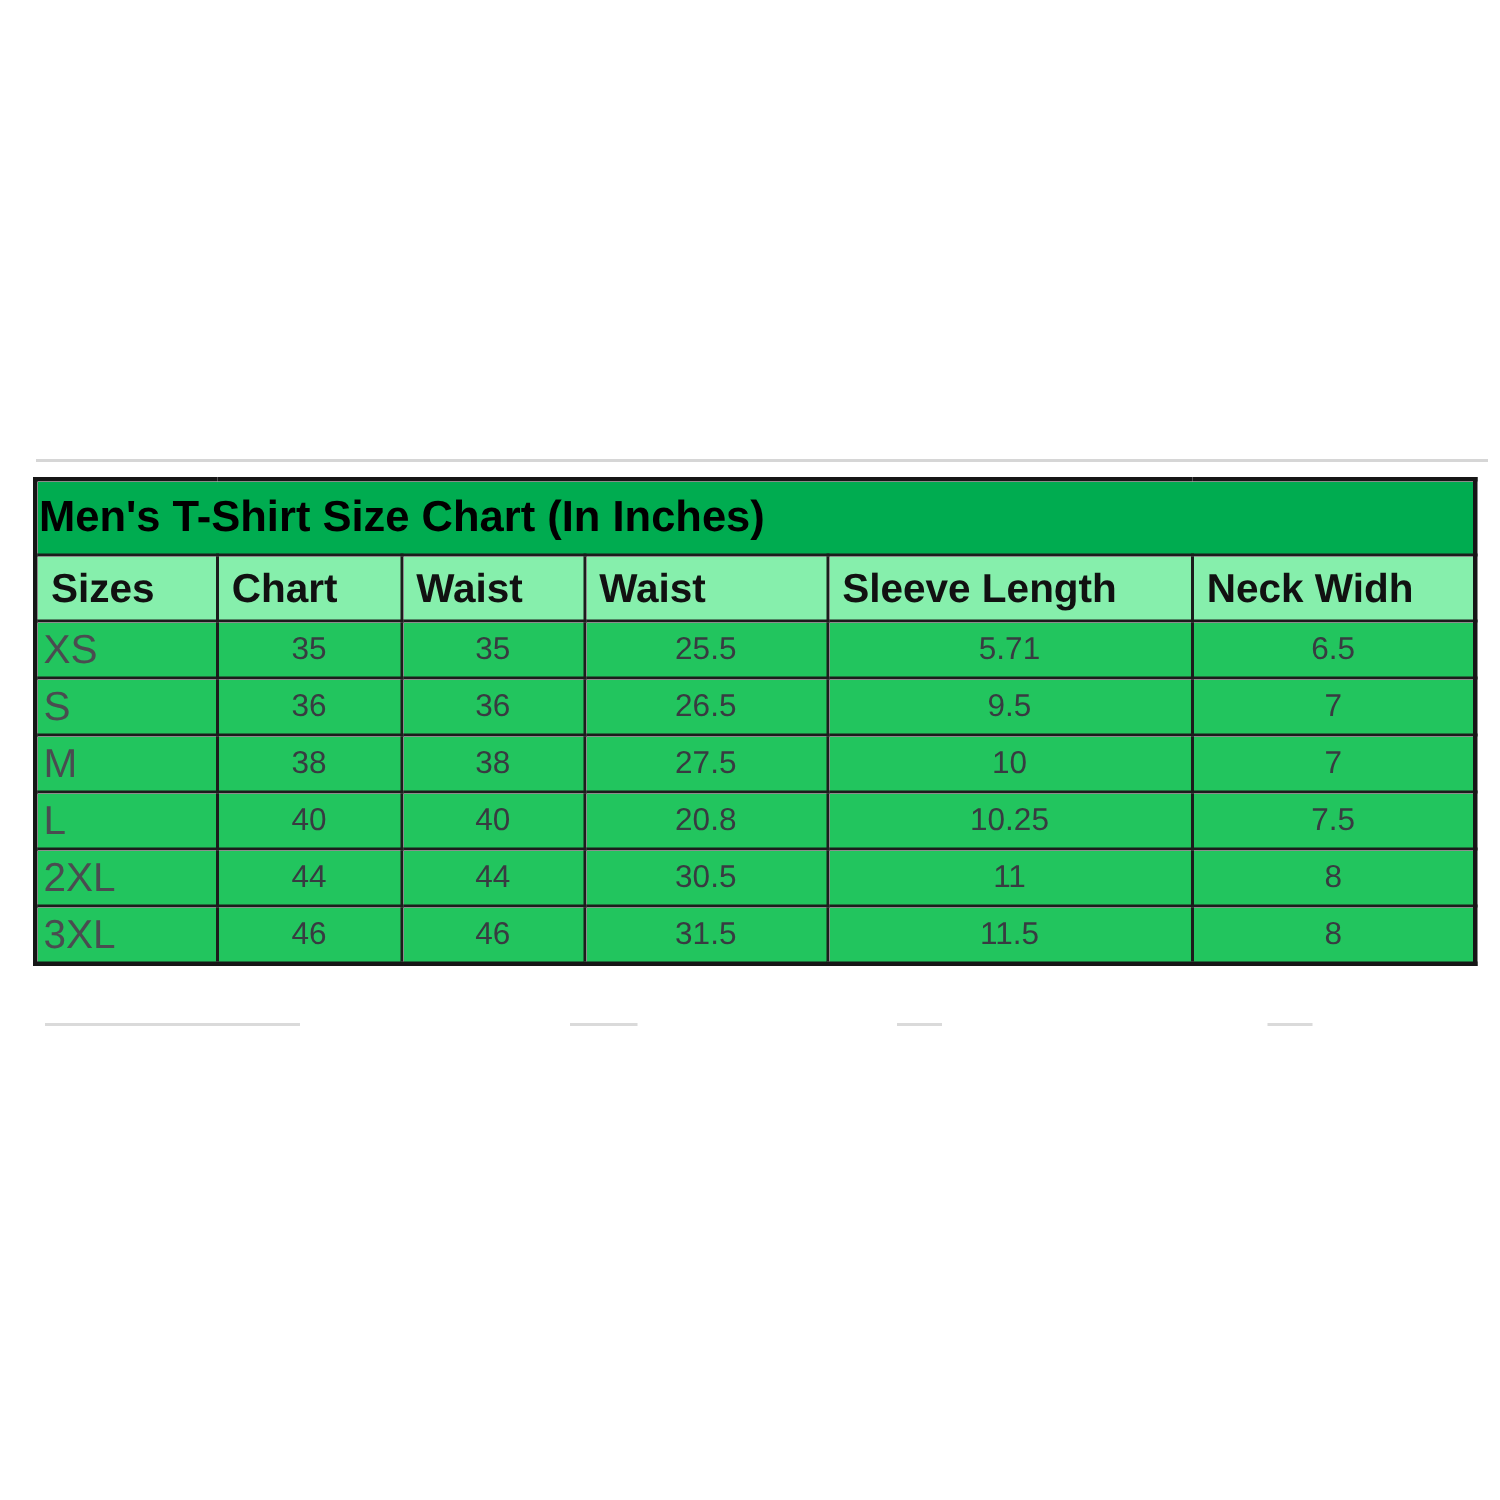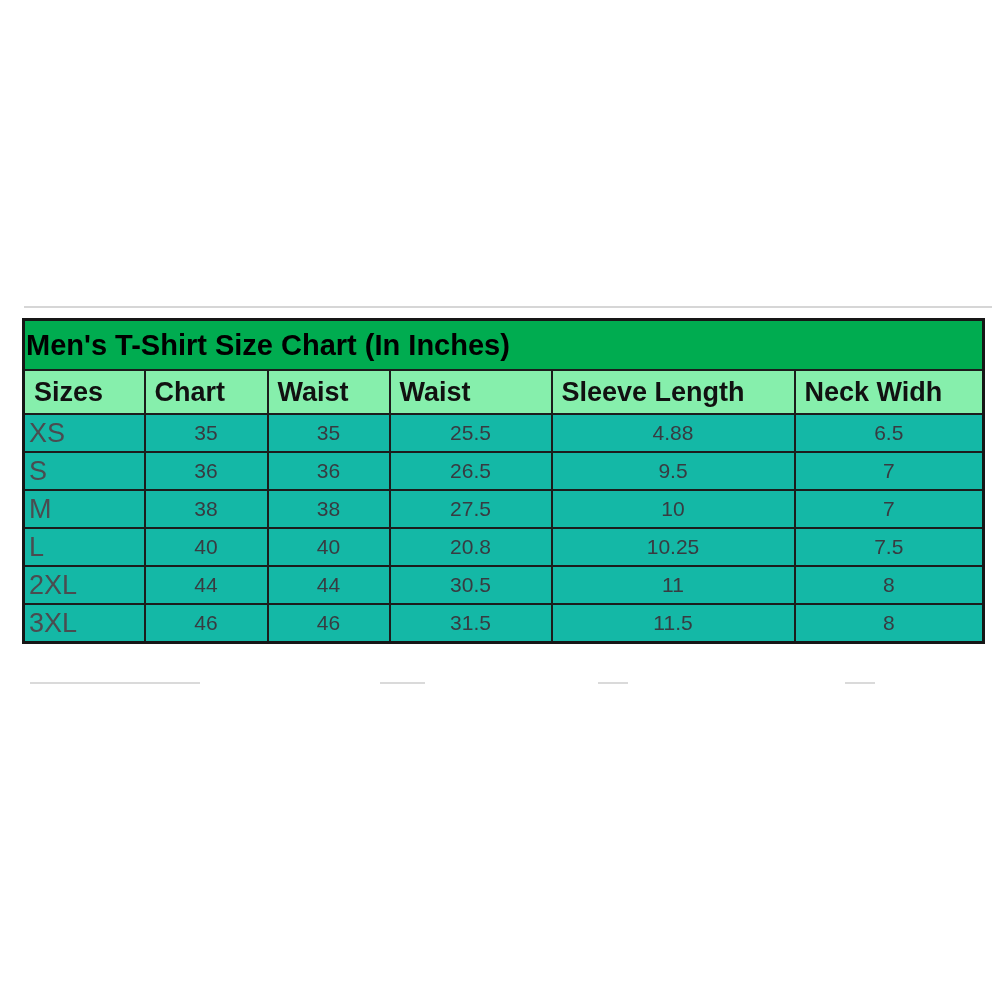--- a/index.html
+++ b/index.html
@@ -62,21 +62,21 @@
     background: #86efac;
     color: #111111;
     font-size: 27px;
     font-weight: bold;
     text-align: left;
     vertical-align: middle;
     padding-left: 9px;
   }
   .data-row td {
     height: 34px;
-    background: #14b8a6;
+    background: #22c55e;
     color: #383b41;
     font-size: 21px;
     text-align: center;
     vertical-align: middle;
     margin-top: 44px;
   }
   .data-row td.size-cell {
     text-align: left;
     padding-left: 4px;
     font-size: 27px;
@@ -107,21 +107,21 @@
       <th>Waist</th>
       <th>Waist</th>
       <th>Sleeve Length</th>
       <th>Neck Widh</th>
     </tr>
     <tr class="data-row">
       <td class="size-cell">XS</td>
       <td>35</td>
       <td>35</td>
       <td>25.5</td>
-      <td>4.88</td>
+      <td>5.71</td>
       <td>6.5</td>
     </tr>
     <tr class="data-row">
       <td class="size-cell">S</td>
       <td>36</td>
       <td>36</td>
       <td>26.5</td>
       <td>9.5</td>
       <td>7</td>
     </tr>

